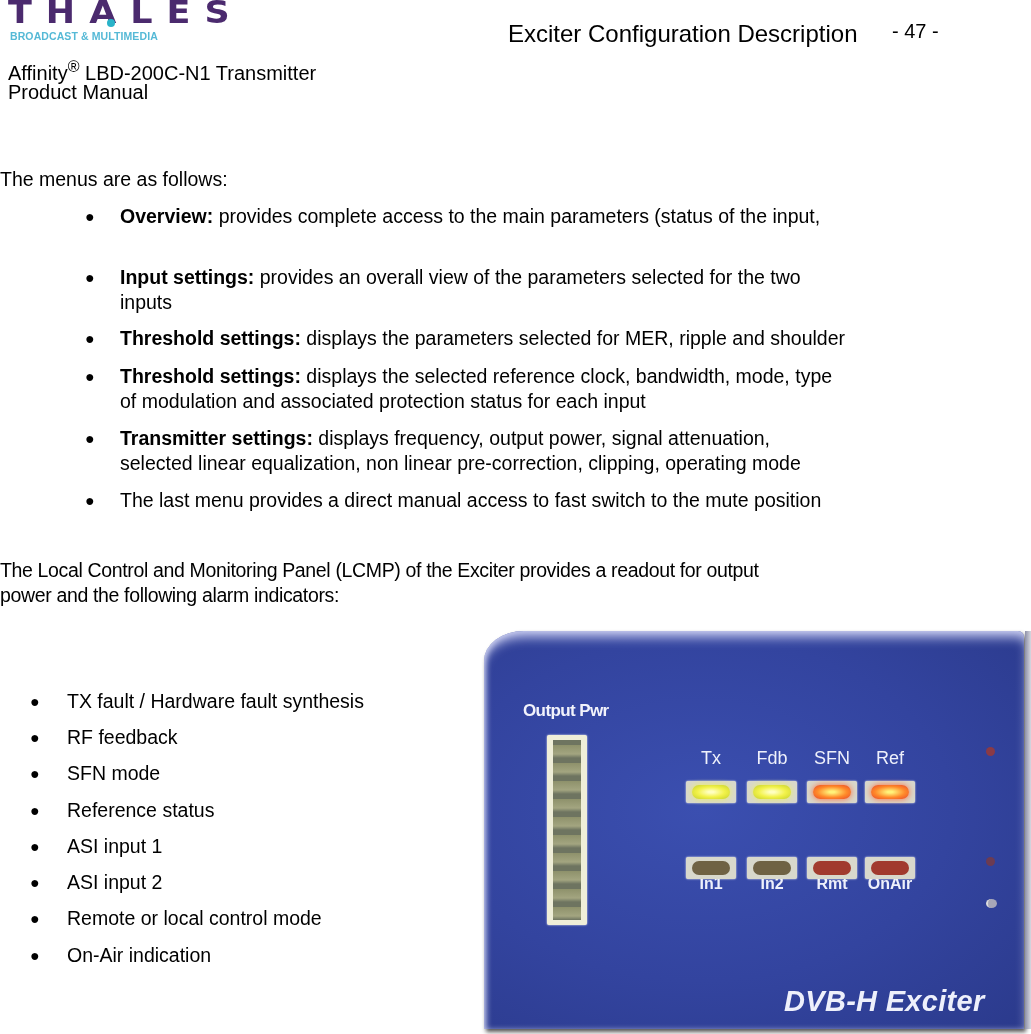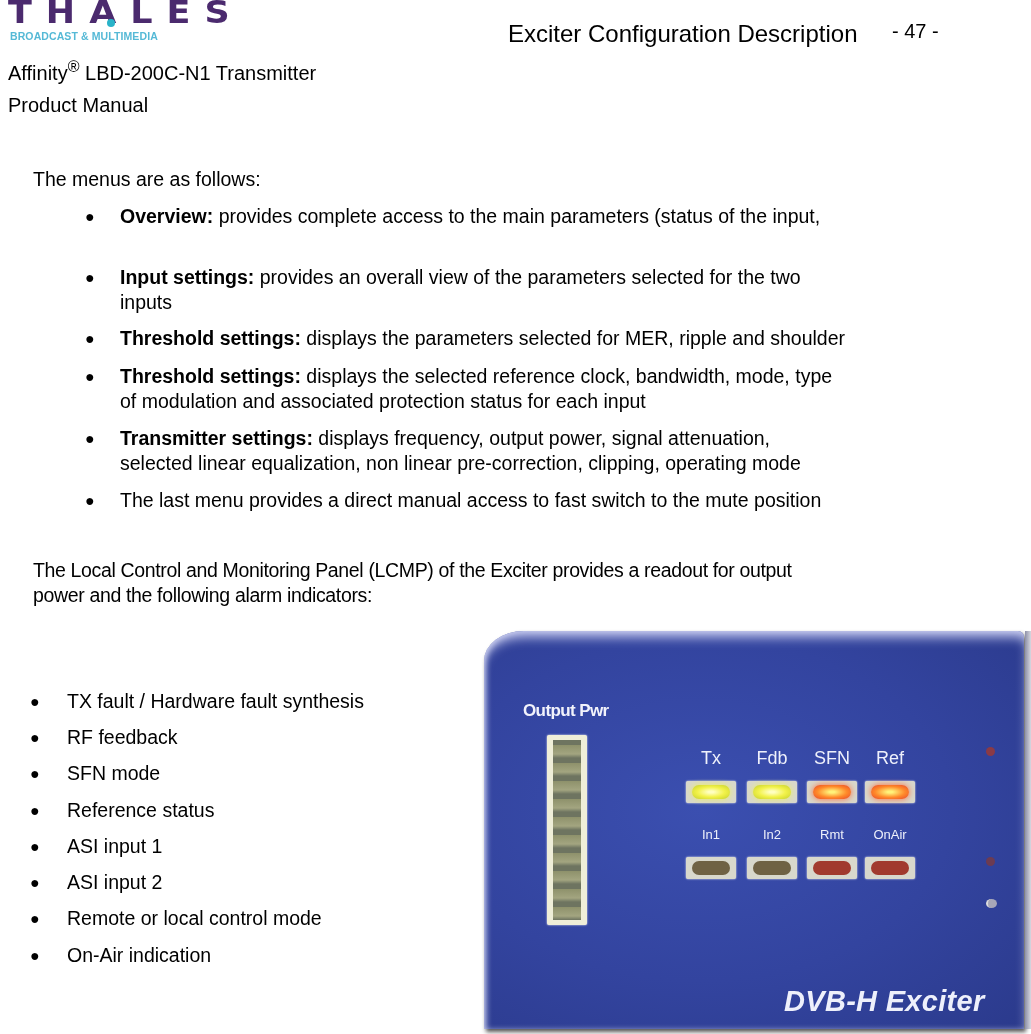--- a/index.html
+++ b/index.html
@@ -25,21 +25,21 @@
     position: absolute; left: 2px; top: 30px;
     font-family: "Liberation Sans", sans-serif; font-weight: bold;
     font-size: 10.5px; color: #55b9d6; letter-spacing: 0.1px;
   }
   .header-section { left: 508px; top: 20px; font-size: 24px; }
   .header-page { left: 892px; top: 20px; font-size: 20px; }
   .product-line { left: 8px; font-size: 20px; }
   .product-line sup { font-size: 16px; vertical-align: 8px; line-height: 0; }
 
   
-  .para { left: 0px; font-size: 19.5px; line-height: 25px; margin-left: 33px; }
+  .para { left: 0px; font-size: 19.5px; line-height: 25px; }
   .para-narrow { font-family: "Liberation Sans", sans-serif; font-stretch: condensed; letter-spacing: -0.35px; }
   .menu-item { position: absolute; left: 0; font-size: 19.5px; line-height: 25px; width: 980px; }
   .menu-item .bullet { position: absolute; left: 85px; top: 0; font-size: 16px; }
   .menu-item .text { position: absolute; left: 120px; width: 860px; }
   .menu-item b { font-weight: bold; }
 
   .alarm-item { position: absolute; left: 0; font-size: 19.5px; line-height: 25px; }
   .alarm-item .bullet { position: absolute; left: 30px; top: 0; font-size: 16px; }
   .alarm-item .text { position: absolute; left: 67px; white-space: nowrap; }
 
@@ -60,21 +60,21 @@
   .out-pwr-label { left: 39px; top: 70px; font-size: 17px; letter-spacing: -0.6px; }
   .bargraph {
     left: 63px; top: 104px; width: 40px; height: 190px;
     background: #efeed8; border-radius: 2px; box-shadow: 0 0 2px #fff;
   }
   .bargraph-inner {
     position: absolute; left: 6px; top: 5px; width: 28px; height: 180px;
     background: repeating-linear-gradient(to bottom, #6e7460 0px, #6e7460 5px, #8e916b 5px, #a3a580 14px, #6e7460 18px);
   }
   .led-label { font-size: 18px; color: #eef0fb; font-weight: normal; text-align: center; width: 60px; }
-  .led-label.bold { font-weight: normal; font-size: 13px; }
+  .led-label.bold { font-weight: bold; font-size: 16px; margin-top: 48px; }
   .led {
     width: 50px; height: 22px; background: #d8d8cc; border-radius: 2px;
     box-shadow: 0 0 2px #fff;
   }
   .led-core { position: absolute; left: 6px; top: 4px; width: 38px; height: 14px; border-radius: 7px; }
   .led-yellow .led-core { background: radial-gradient(ellipse, #ffffc0 10%, #f2f24a 50%, #c5d02a 100%); box-shadow: 0 0 6px #f0f060; }
   .led-orange .led-core { background: radial-gradient(ellipse, #fff27a 10%, #ff8a2a 55%, #e8452a 100%); box-shadow: 0 0 6px #ff6a3a; }
   .led-off-brown .led-core { background: #6f6244; }
   .led-off-red .led-core { background: #a13a2e; }
   .screw { width: 9px; height: 9px; border-radius: 50%; }
@@ -89,21 +89,21 @@
 <div class="abs logo">
   <span class="logo-word">THALES</span>
   <span class="logo-dot"></span>
   <span class="logo-sub">BROADCAST &amp; MULTIMEDIA</span>
 </div>
 <div class="abs header-section">Exciter Configuration Description</div>
 <div class="abs header-page">- 47 -</div>
 <div class="abs product-line" style="top:62px;">
   <span>Affinity</span><sup>®</sup><span> LBD-200C-N1 Transmitter</span>
 </div>
-<div class="abs product-line" style="top:94px;text-align:right;">Product Manual</div>
+<div class="abs product-line" style="top:81px;text-align:right;">Product Manual</div>
 
 <div class="abs para" style="top:167px;">The menus are as follows:</div>
 
 <div class="abs" style="left:0;top:0;width:1031px;">
   <div class="menu-item" style="top:204px;">
     <span class="bullet">●</span>
     <div class="text">
       <b>Overview:</b><span> provides complete access to the main parameters (status of the input,</span><br>
     </div>
   </div>

